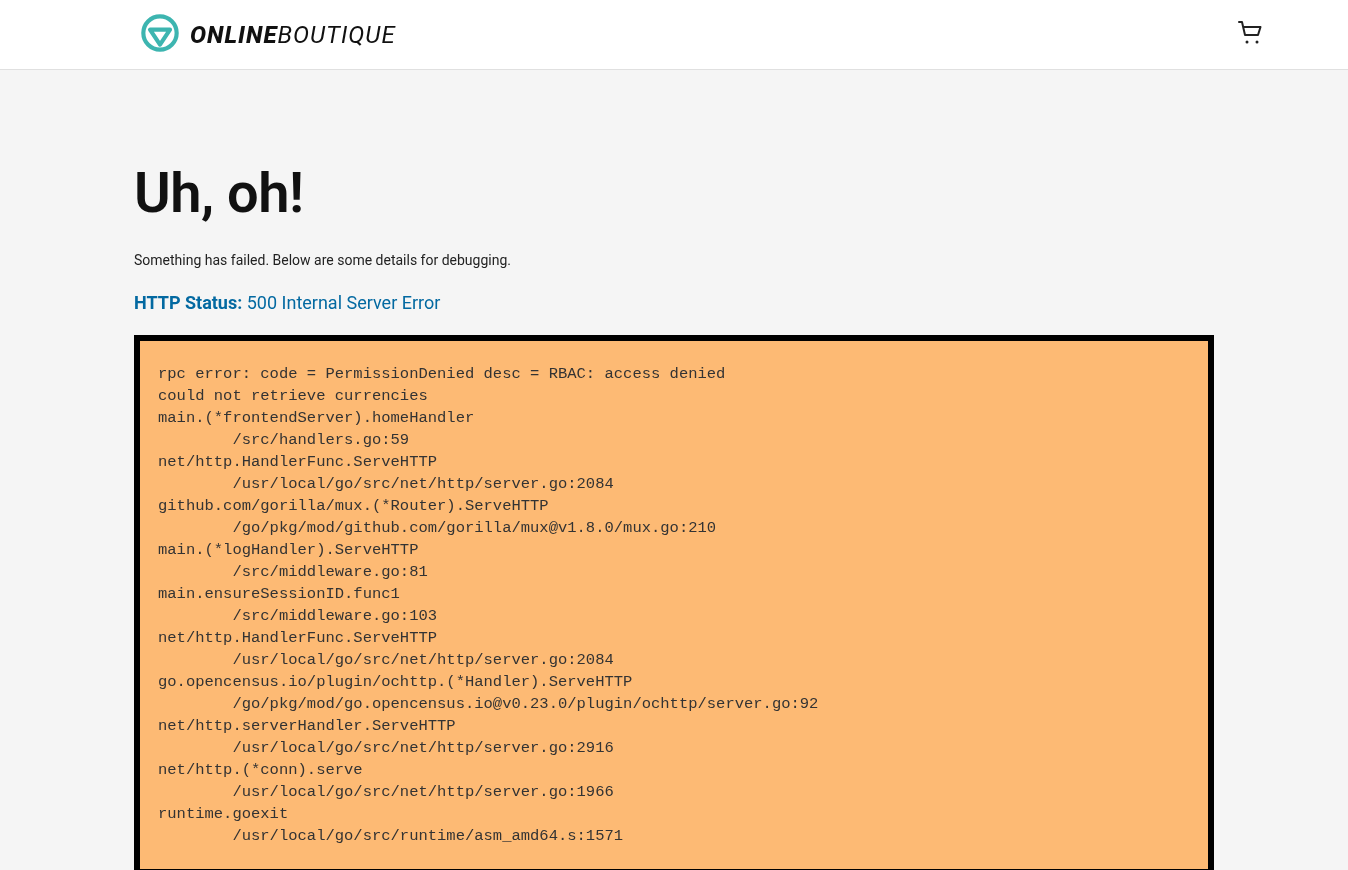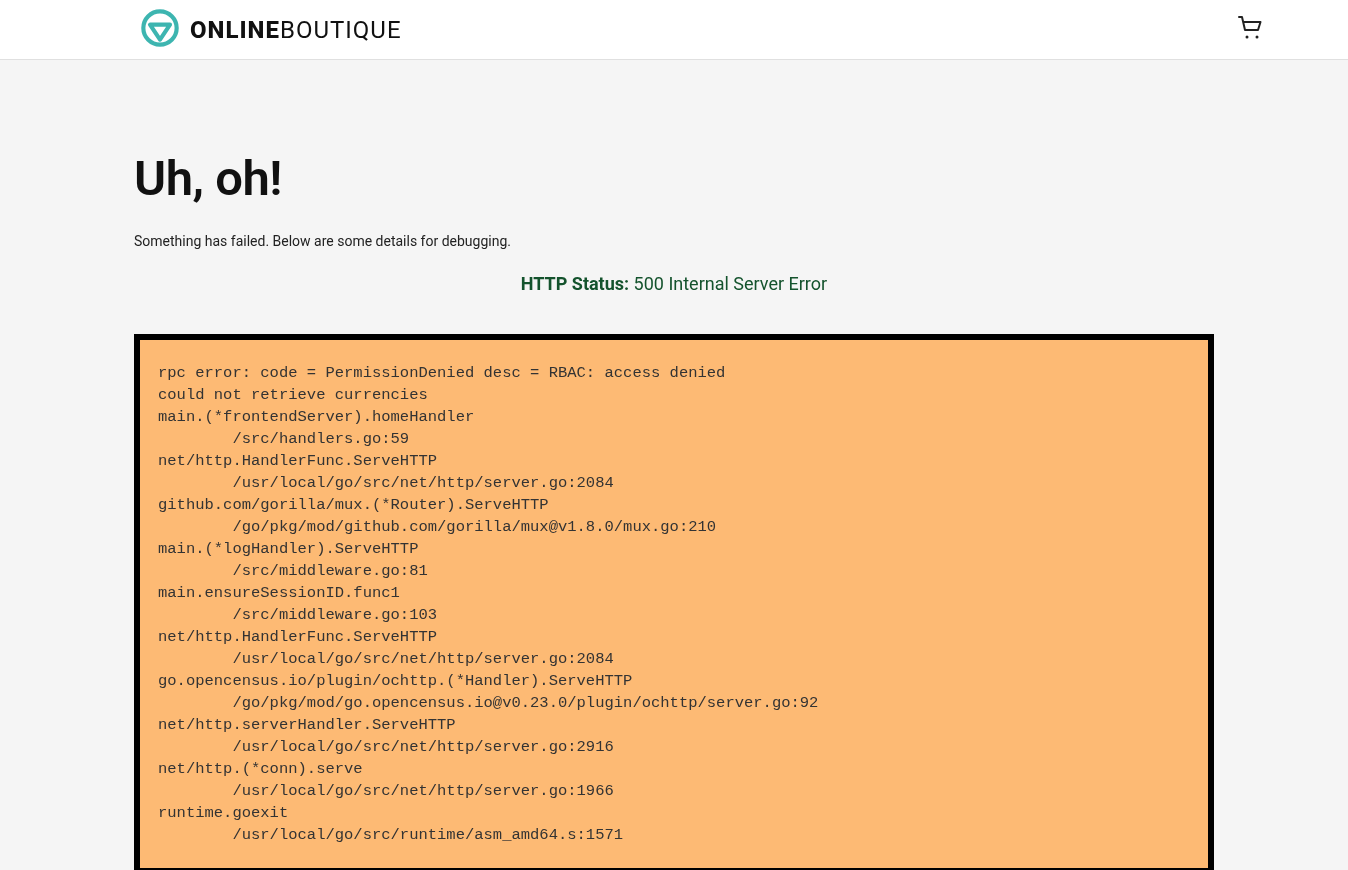--- a/index.html
+++ b/index.html
@@ -8,25 +8,26 @@
       box-sizing: border-box;
     }
     body {
       font-family: -apple-system, BlinkMacSystemFont, "Segoe UI", Roboto, "Helvetica Neue", Arial, sans-serif;
       background: #f5f5f5;
       color: #222;
     }
     .header {
       background: #ffffff;
       border-bottom: 1px solid #e0e0e0;
-      height: 60px;
+      height: 70px;
       display: flex;
       align-items: center;
       justify-content: space-between;
       padding: 0 80px 0 140px;
+      font-style: italic;
     }
     .logo-area {
       display: flex;
       align-items: center;
       gap: 10px;
       cursor: pointer;
     }
     .logo-svg {
       width: 40px;
       height: 40px;
@@ -57,36 +58,35 @@
     }
     .main {
       padding: 90px 0 40px 0;
       max-width: 1080px;
       margin: 0 auto;
     }
     .content {
       padding: 0 0 0 0;
     }
     h1.title {
-      font-size: 49px;
+      font-size: 56px;
       font-weight: 600;
       color: #111;
       margin-bottom: 26px;
       letter-spacing: -0.5px;
     }
     p.subtitle {
       font-size: 14px;
       color: #222;
       margin-bottom: 24px;
     }
     p.status-line {
       font-size: 18px;
-      color: #14532d;
-      margin-bottom: 40px;
-      text-align: center;
+      color: #0369a1;
+      margin-bottom: 22px;
     }
     p.status-line .label {
       font-weight: 700;
     }
     .error-box {
       border: 6px solid #000000;
       background: #fdba74;
       padding: 22px 18px;
       font-family: "SFMono-Regular", Consolas, "Liberation Mono", Menlo, Courier, monospace;
       font-size: 15.5px;

